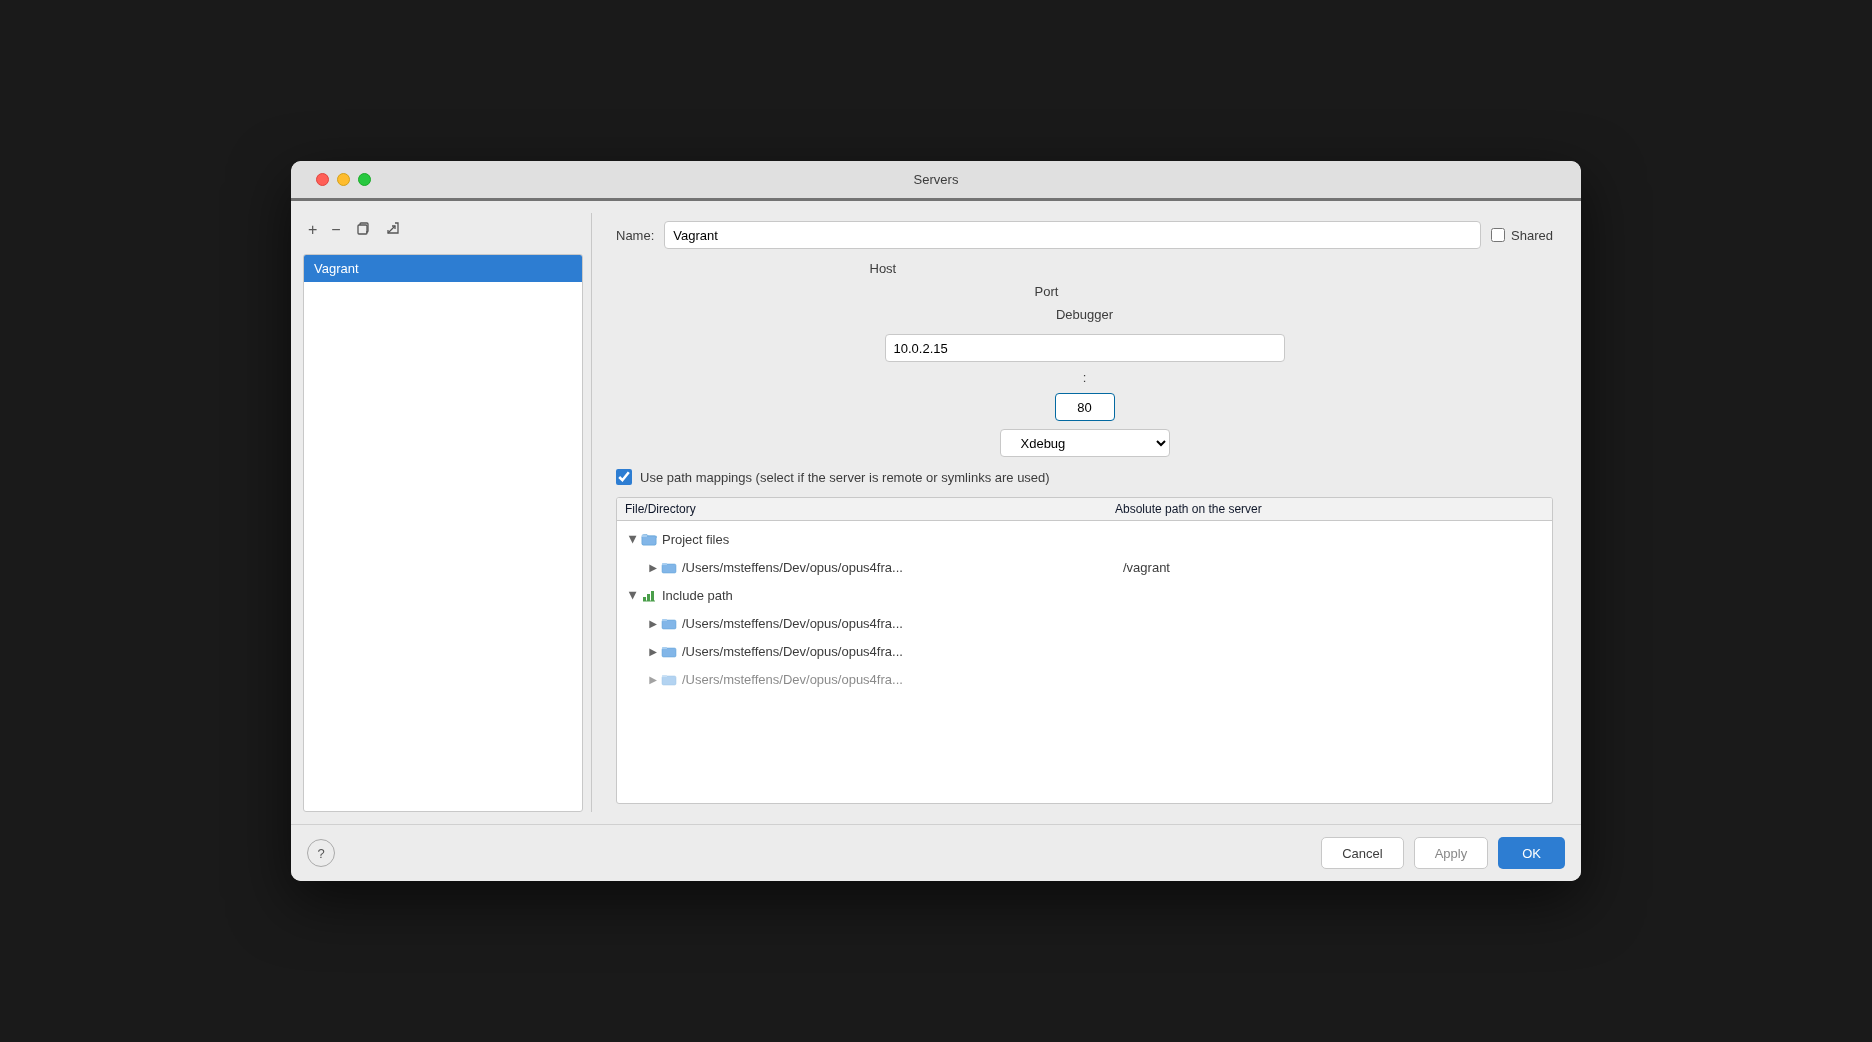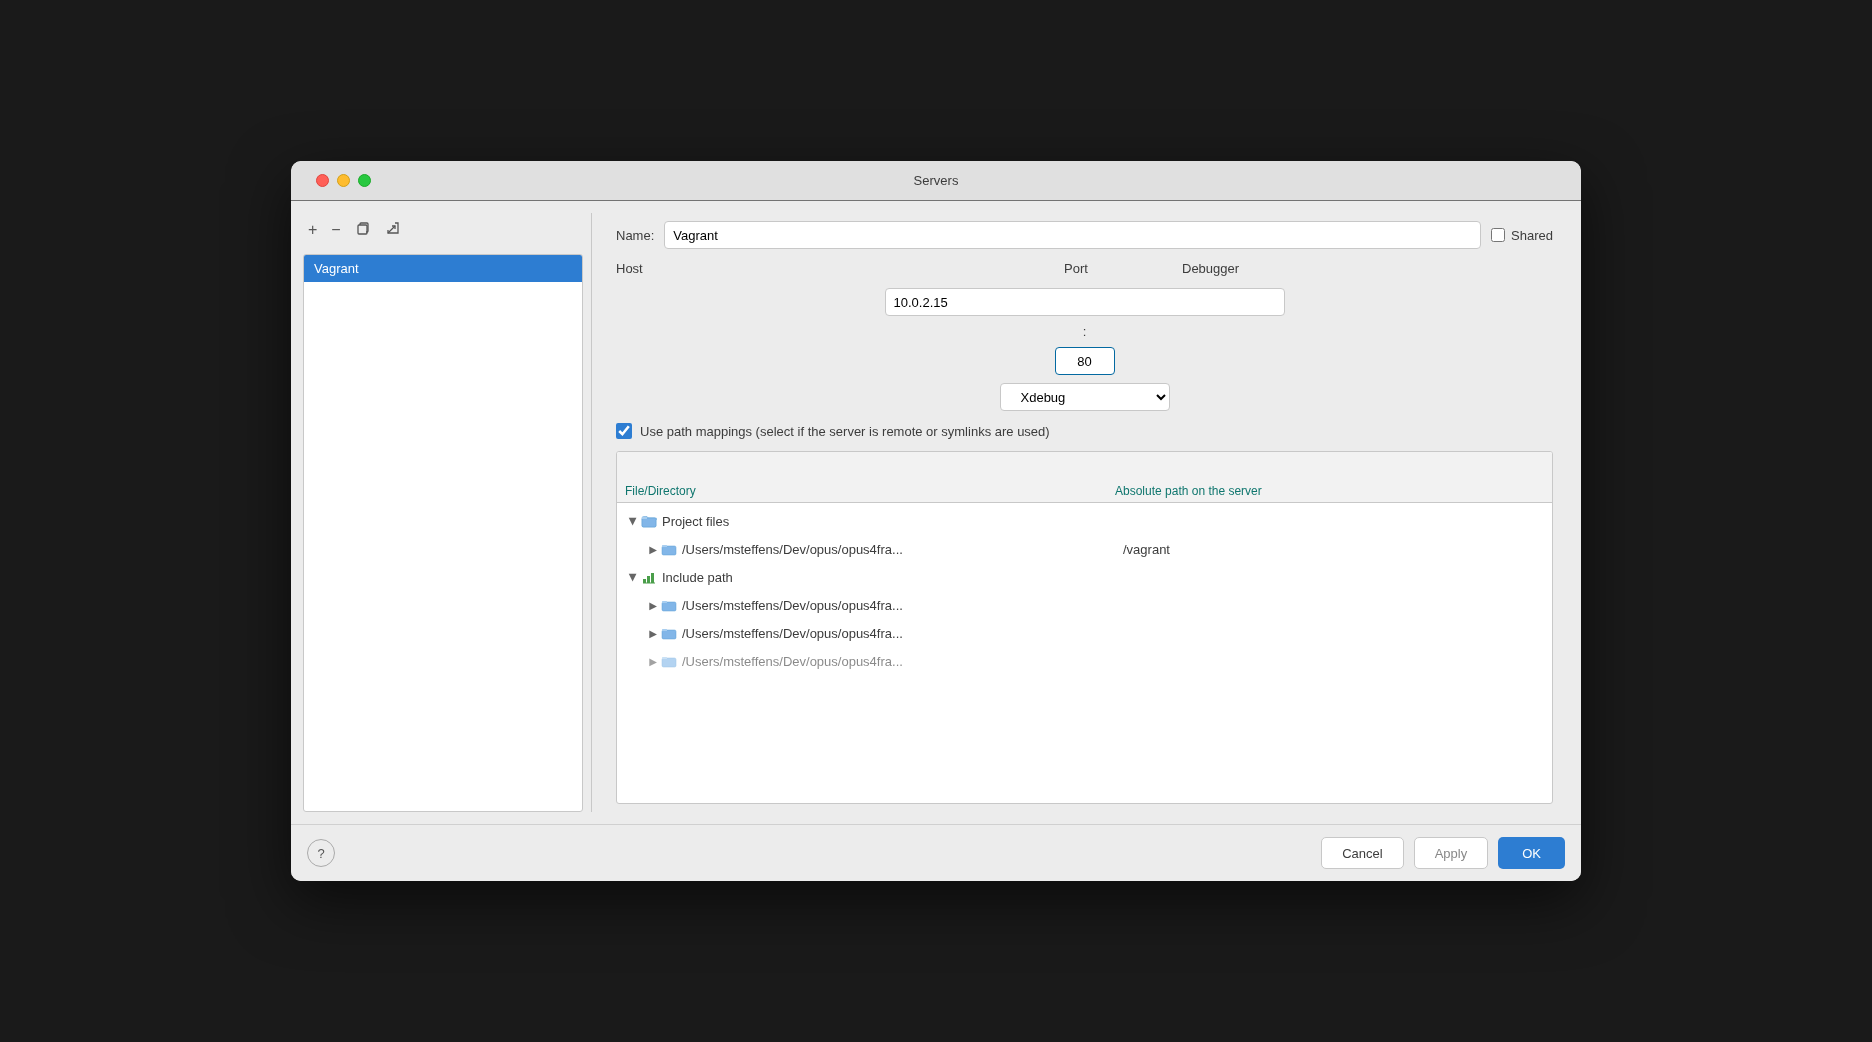--- a/index.html
+++ b/index.html
@@ -27,21 +27,21 @@
     }
 
     
     .title-bar {
       background: #e0e0e0;
       border-radius: 10px 10px 0 0;
       height: 40px;
       display: flex;
       align-items: center;
       padding: 0 25px;
-      border-bottom: 1px solid #737373;
+      border-bottom: 3px solid #737373;
       position: relative;
     }
 
     .traffic-lights {
       display: flex;
       gap: 8px;
     }
 
     .traffic-light {
       width: 13px;
@@ -164,21 +164,22 @@
 
     .shared-label {
       font-size: 13px;
       color: #3c3c3c;
     }
 
     
     .host-row-labels {
       display: flex;
       align-items: center;
-      gap: 18px;
+      gap: 8px;
+      flex-direction: column;
     }
 
     .host-label { font-size: 13px; color: #3c3c3c; flex: 0 0 auto; width: 430px; }
     .port-label { font-size: 13px; color: #3c3c3c; flex: 0 0 auto; width: 100px; }
     .debugger-label { font-size: 13px; color: #3c3c3c; }
 
     .host-port-row {
       display: flex;
       align-items: center;
       gap: 8px;
@@ -254,23 +255,22 @@
 
     .tree-header {
       display: flex;
       background: #f2f2f2;
       border-bottom: 1px solid #c8c8c8;
       padding: 4px 8px;
     }
 
     .tree-header-col {
       font-size: 12px;
-      color: #0f766e;
+      color: #0f172a;
       font-weight: 400;
-      margin-top: 28px;
     }
 
     .tree-header-col.file-col {
       flex: 0 0 490px;
     }
 
     .tree-header-col.path-col {
       flex: 1;
     }
 

